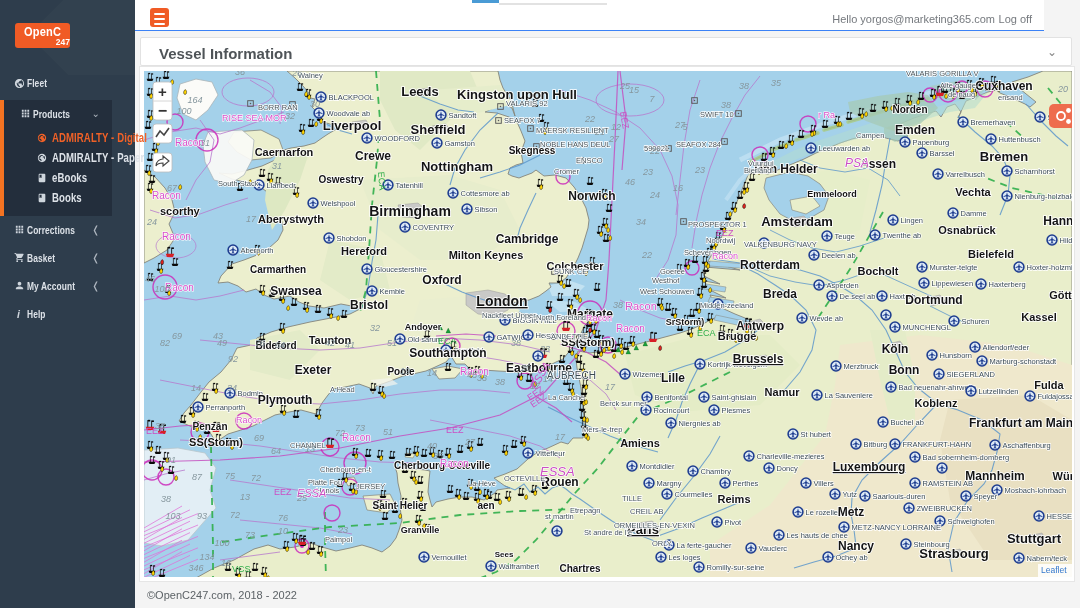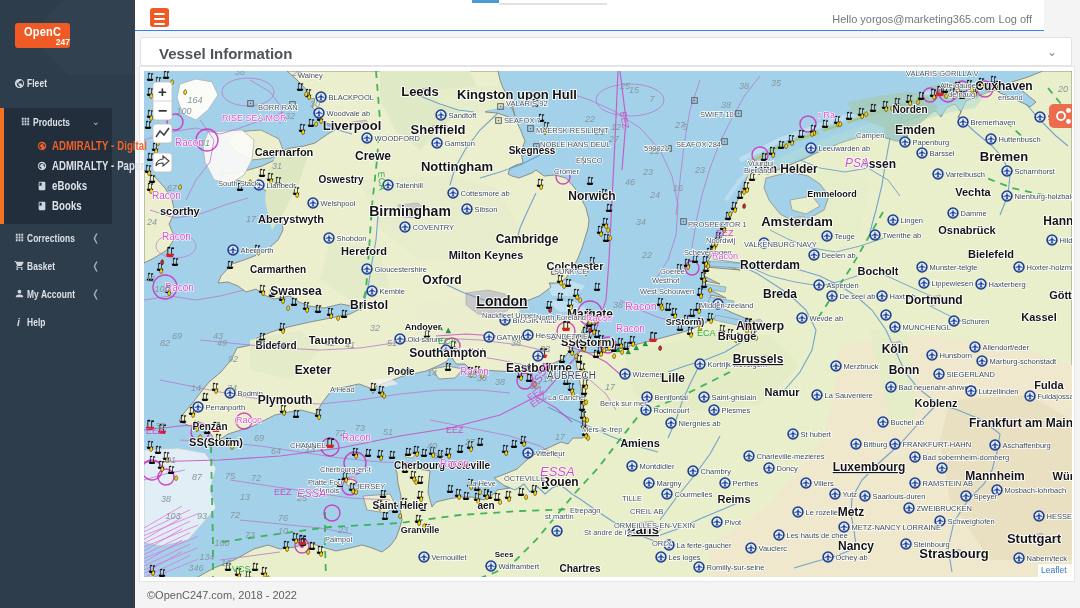--- a/index.html
+++ b/index.html
@@ -6,21 +6,21 @@
 .sb .diag{position:absolute;left:0;top:0;width:135px;height:75px;overflow:hidden}
 .sb .diag:before{content:"";position:absolute;left:55px;top:-30px;width:130px;height:130px;background:#32414f;transform:rotate(45deg)}
 .logo{position:absolute;left:15px;top:23px;width:55px;height:25px;background:#f05b25;border-radius:3px;text-align:center;z-index:2}
 .logo .l1{color:#fff;font-weight:bold;font-size:12px;letter-spacing:.2px;margin-top:2px;transform:scaleX(.92)}
 .logo .l2{color:#fff;font-weight:bold;font-size:8.5px;margin-top:-2px;margin-left:18px;text-align:right}
 .nav{position:absolute;top:70px;left:0;width:112px;color:#dde2e8;font-size:10.5px}
 .nav span.tx{display:inline-block;transform:scaleX(.8);transform-origin:0 50%;white-space:nowrap;font-weight:700;letter-spacing:.1px}
 .it{position:relative;height:28px;line-height:28px;padding-left:27px}
 .it .ic{position:absolute;left:14px;top:8px;width:11px;height:11px;fill:#cfd6dd}
 .it .ch{position:absolute;right:12px;top:0;color:#aeb6bf;font-size:10px}
-.grp{background:#232e3c;border-left:4px solid #f47322;margin-top:12px;padding:0 0 8px 0}
+.grp{background:#232e3c;border-left:4px solid #f47322;margin-top:4px;padding:0 0 8px 0}
 .grp .it{padding-left:29px}
 .grp .it .ic{left:16px}
 .sub{position:relative;height:20px;line-height:20px;padding-left:48px;font-size:12px}
 .sub .ic{position:absolute;left:33px;top:5px;width:10px;height:10px;fill:#cfd6dd}
 .sub.on{color:#f06127}
 .sub.on .ic{fill:#f06127}
 .tb{position:absolute;left:135px;top:0;width:909px;height:31px;background:#fff;border-bottom:1px solid #3b82f6}
 .burger{position:absolute;left:15px;top:8px;width:19px;height:19px;background:#f05b25;border-radius:3px}
 .burger i{display:block;height:2px;background:#fff;margin:3px 4px 0 4px;border-radius:1px}
 .burger i:first-child{margin-top:4.5px}

